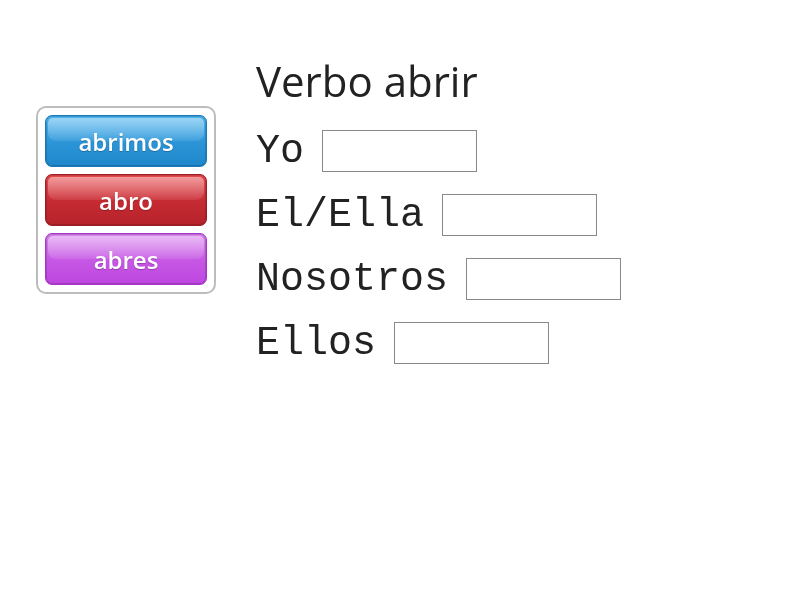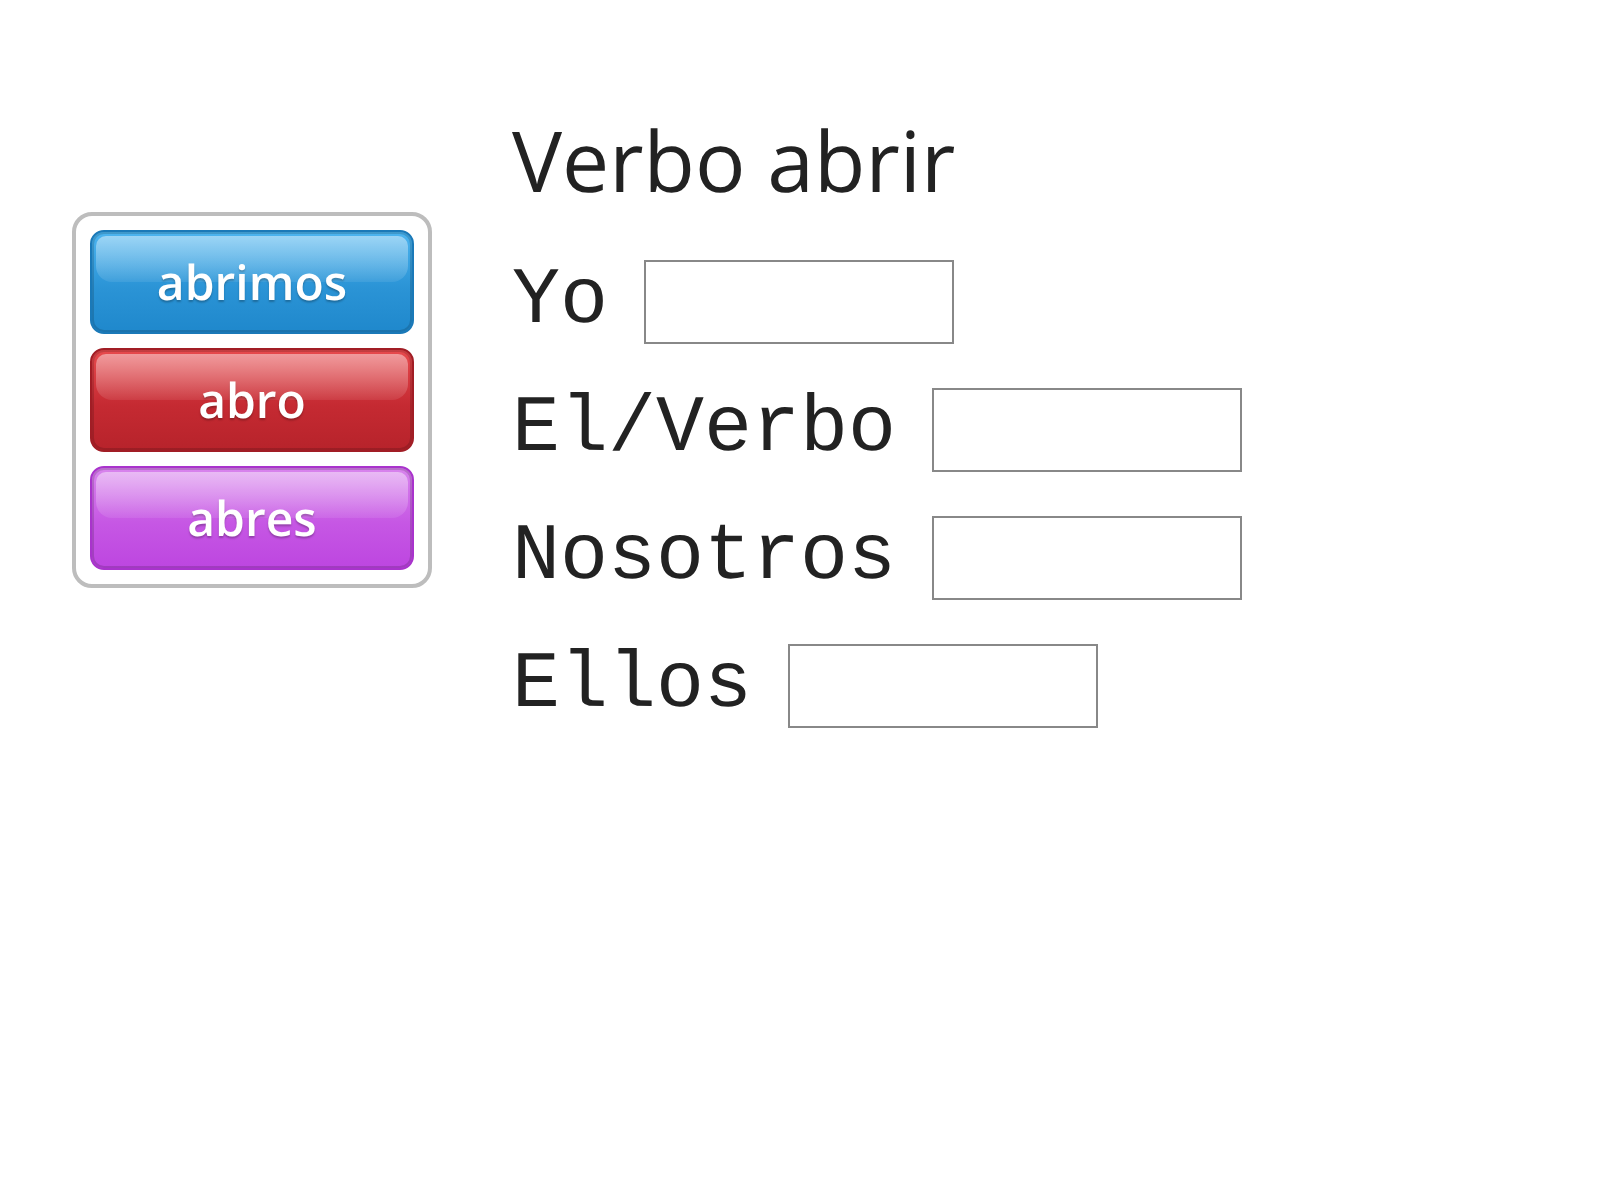--- a/index.html
+++ b/index.html
@@ -109,21 +109,21 @@
   </div>
 
   <div class="content">
     <div class="title">Verbo abrir</div>
 
     <div class="row">
       <span class="pronoun">Yo</span>
       <div class="slot"></div>
     </div>
     <div class="row">
-      <span class="pronoun">El/Verbo</span>
+      <span class="pronoun">El/Ella</span>
       <div class="slot"></div>
     </div>
     <div class="row">
       <span class="pronoun">Nosotros</span>
       <div class="slot"></div>
     </div>
     <div class="row">
       <span class="pronoun">Ellos</span>
       <div class="slot"></div>
     </div>

